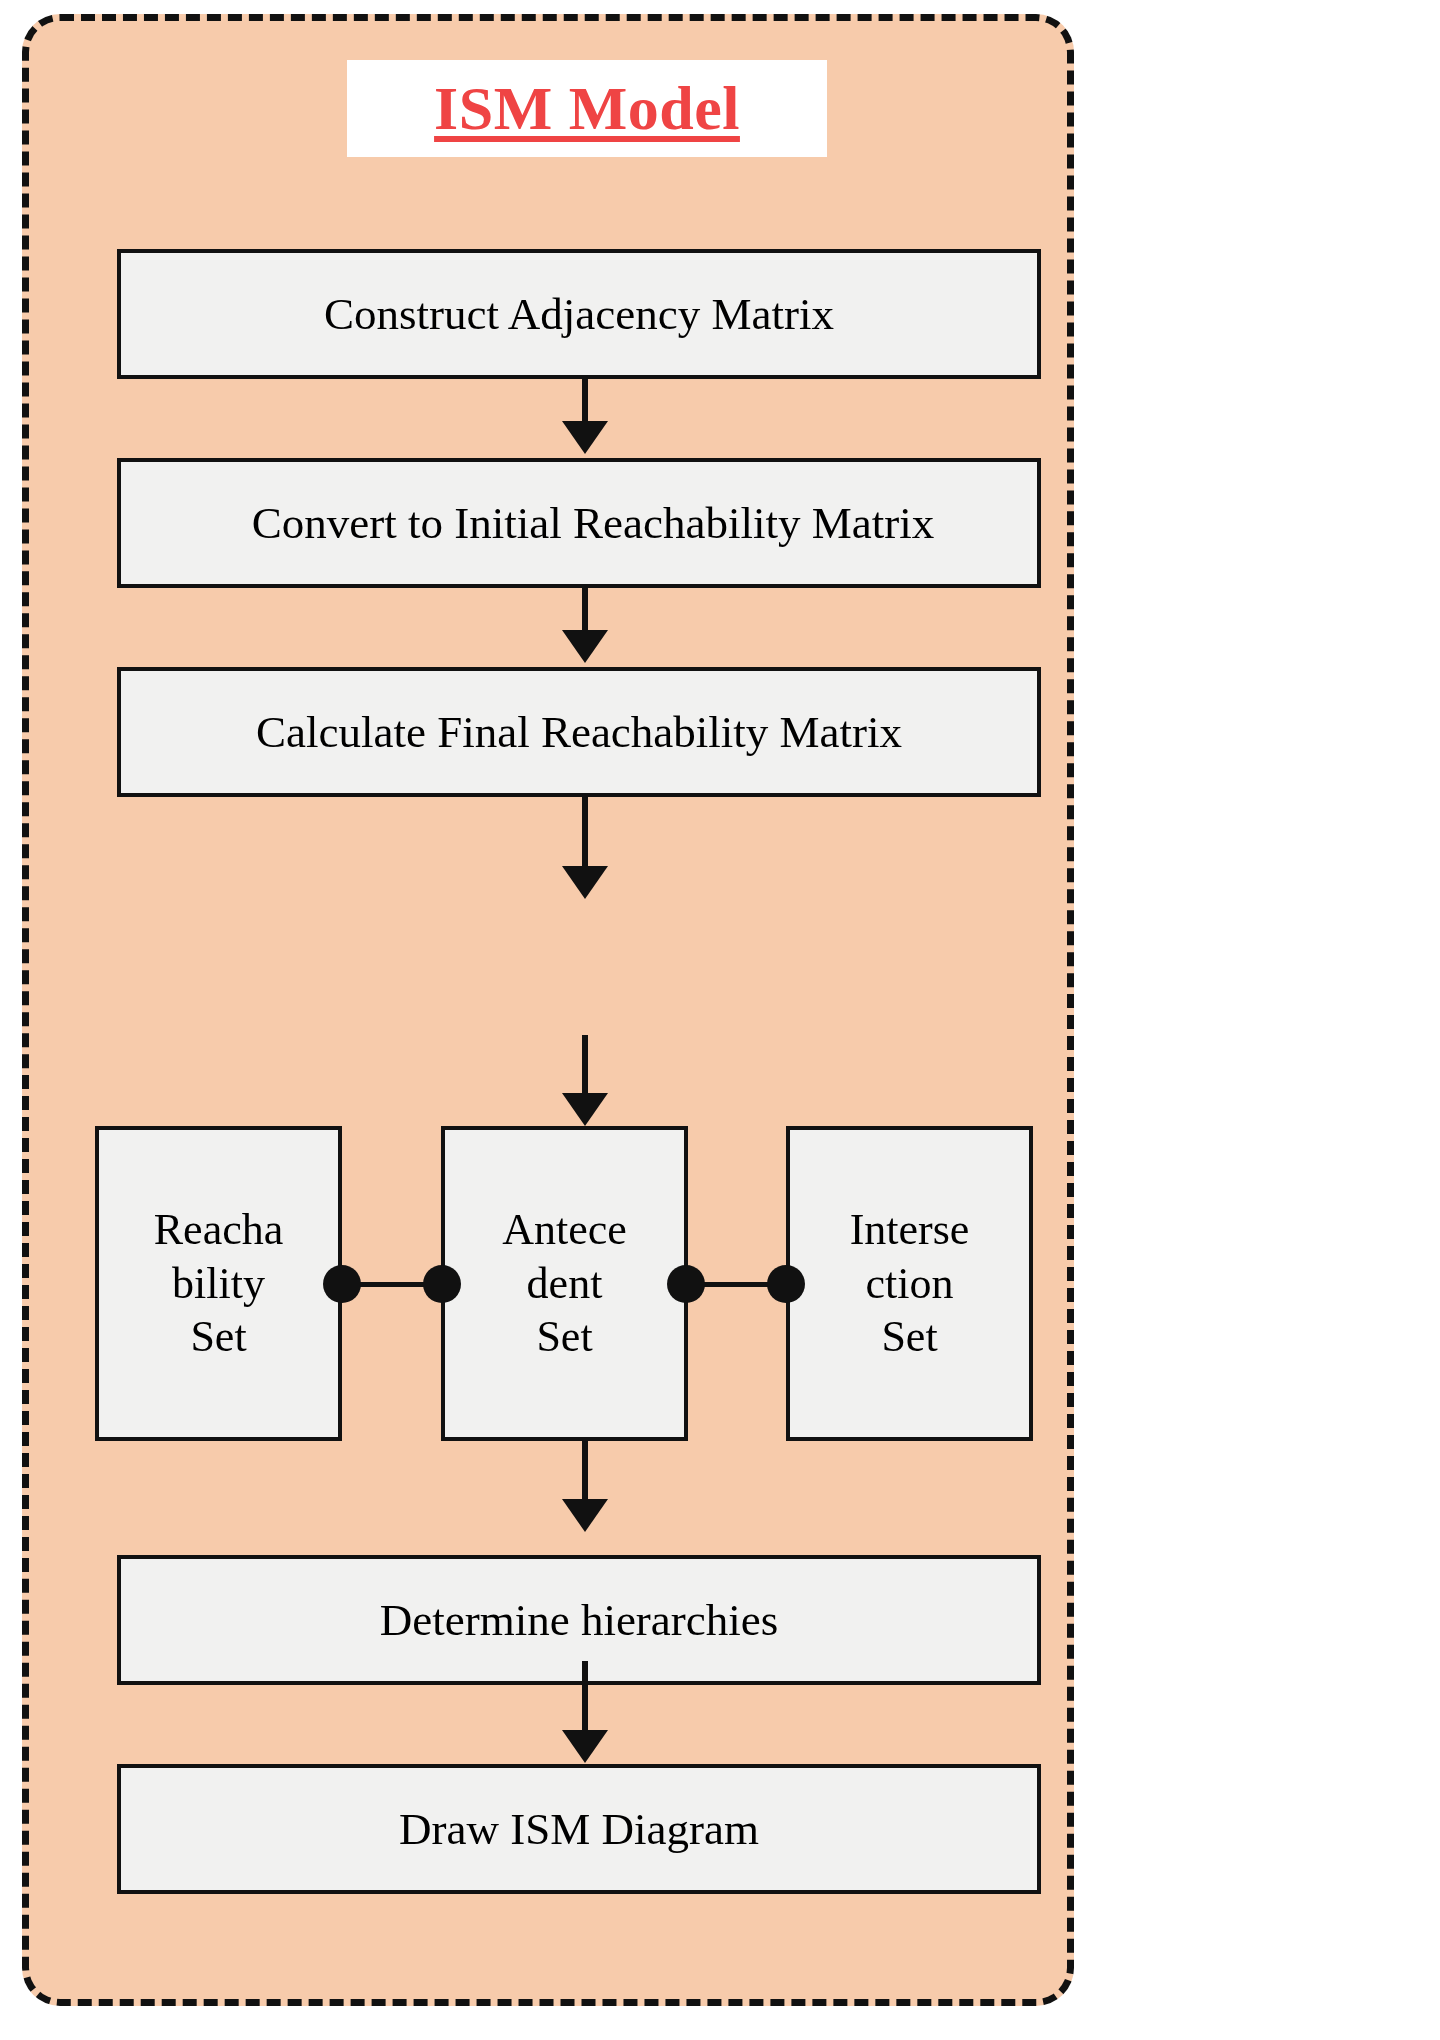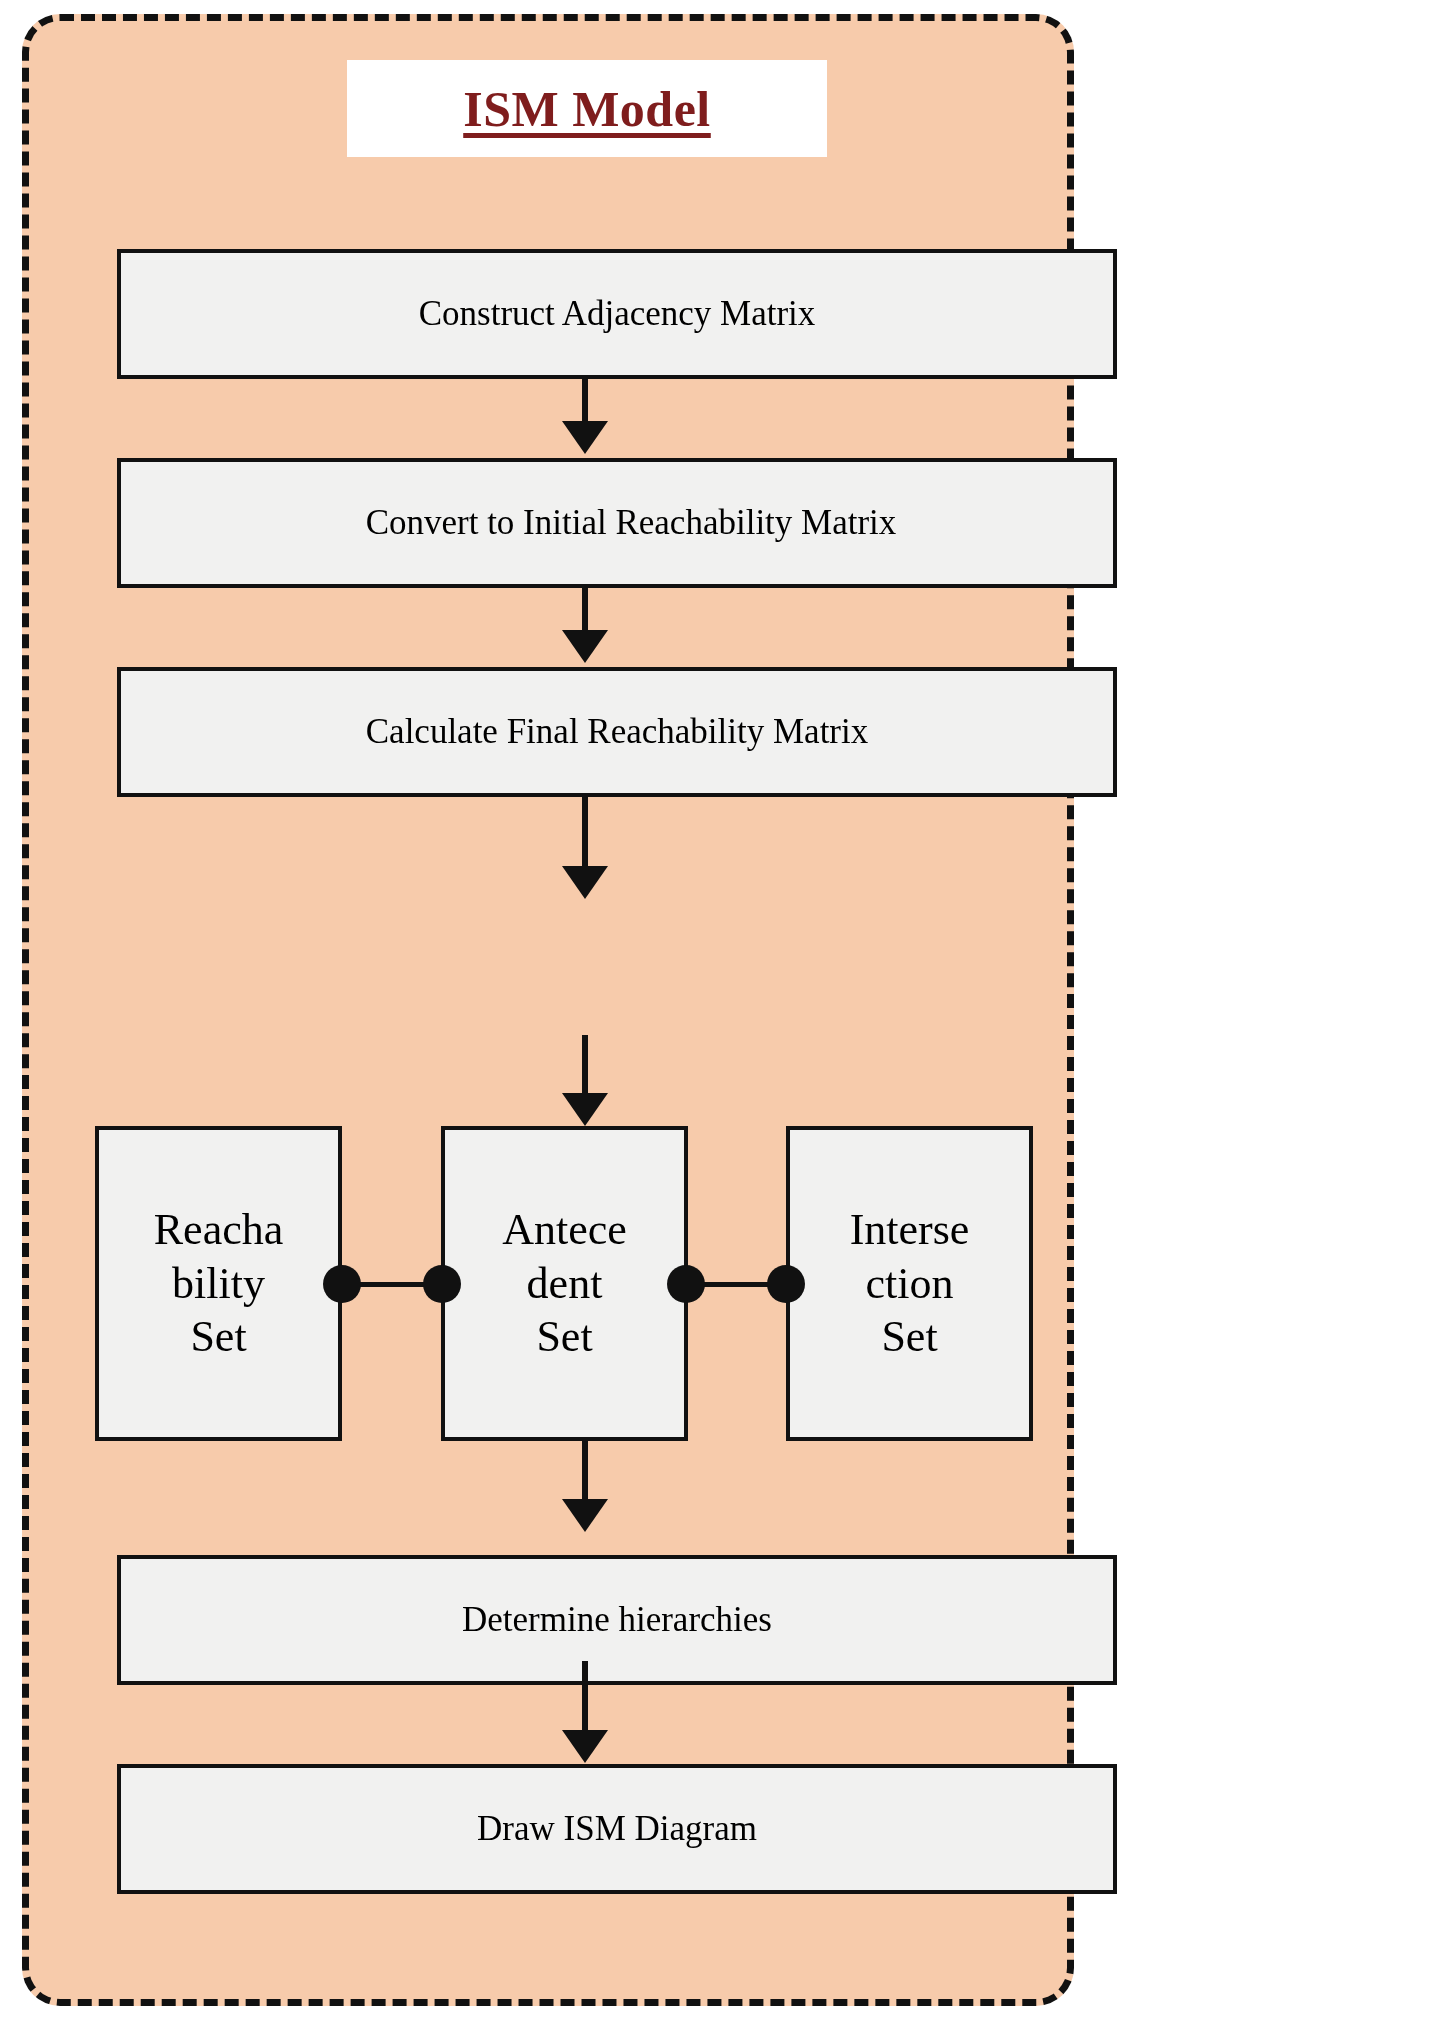--- a/index.html
+++ b/index.html
@@ -40,45 +40,45 @@
     left: 318px;
     top: 39px;
     width: 480px;
     height: 97px;
     background: #FFFFFF;
     display: flex;
     align-items: center;
     justify-content: center;
   }
   .title-text {
-    font-size: 50px;
+    font-size: 62px;
     font-weight: bold;
-    color: #7f1d1d;
+    color: #ef4444;
     text-decoration: underline;
     text-underline-offset: 7px;
     letter-spacing: 0.5px;
   }
 
   
   .pbox {
     position: absolute;
     background: #F1F1F0;
     border: 4px solid #111111;
     box-sizing: border-box;
     display: flex;
     align-items: center;
     justify-content: center;
     text-align: center;
     color: #000000;
   }
   .pbox-wide {
     left: 88px;
-    width: 1000px;
+    width: 924px;
     height: 130px;
-    font-size: 35px;
+    font-size: 45px;
   }
   .pbox-small {
     width: 247px;
     height: 315px;
     font-size: 44px;
     line-height: 1.22;
     padding: 0 18px;
   }
 
   

